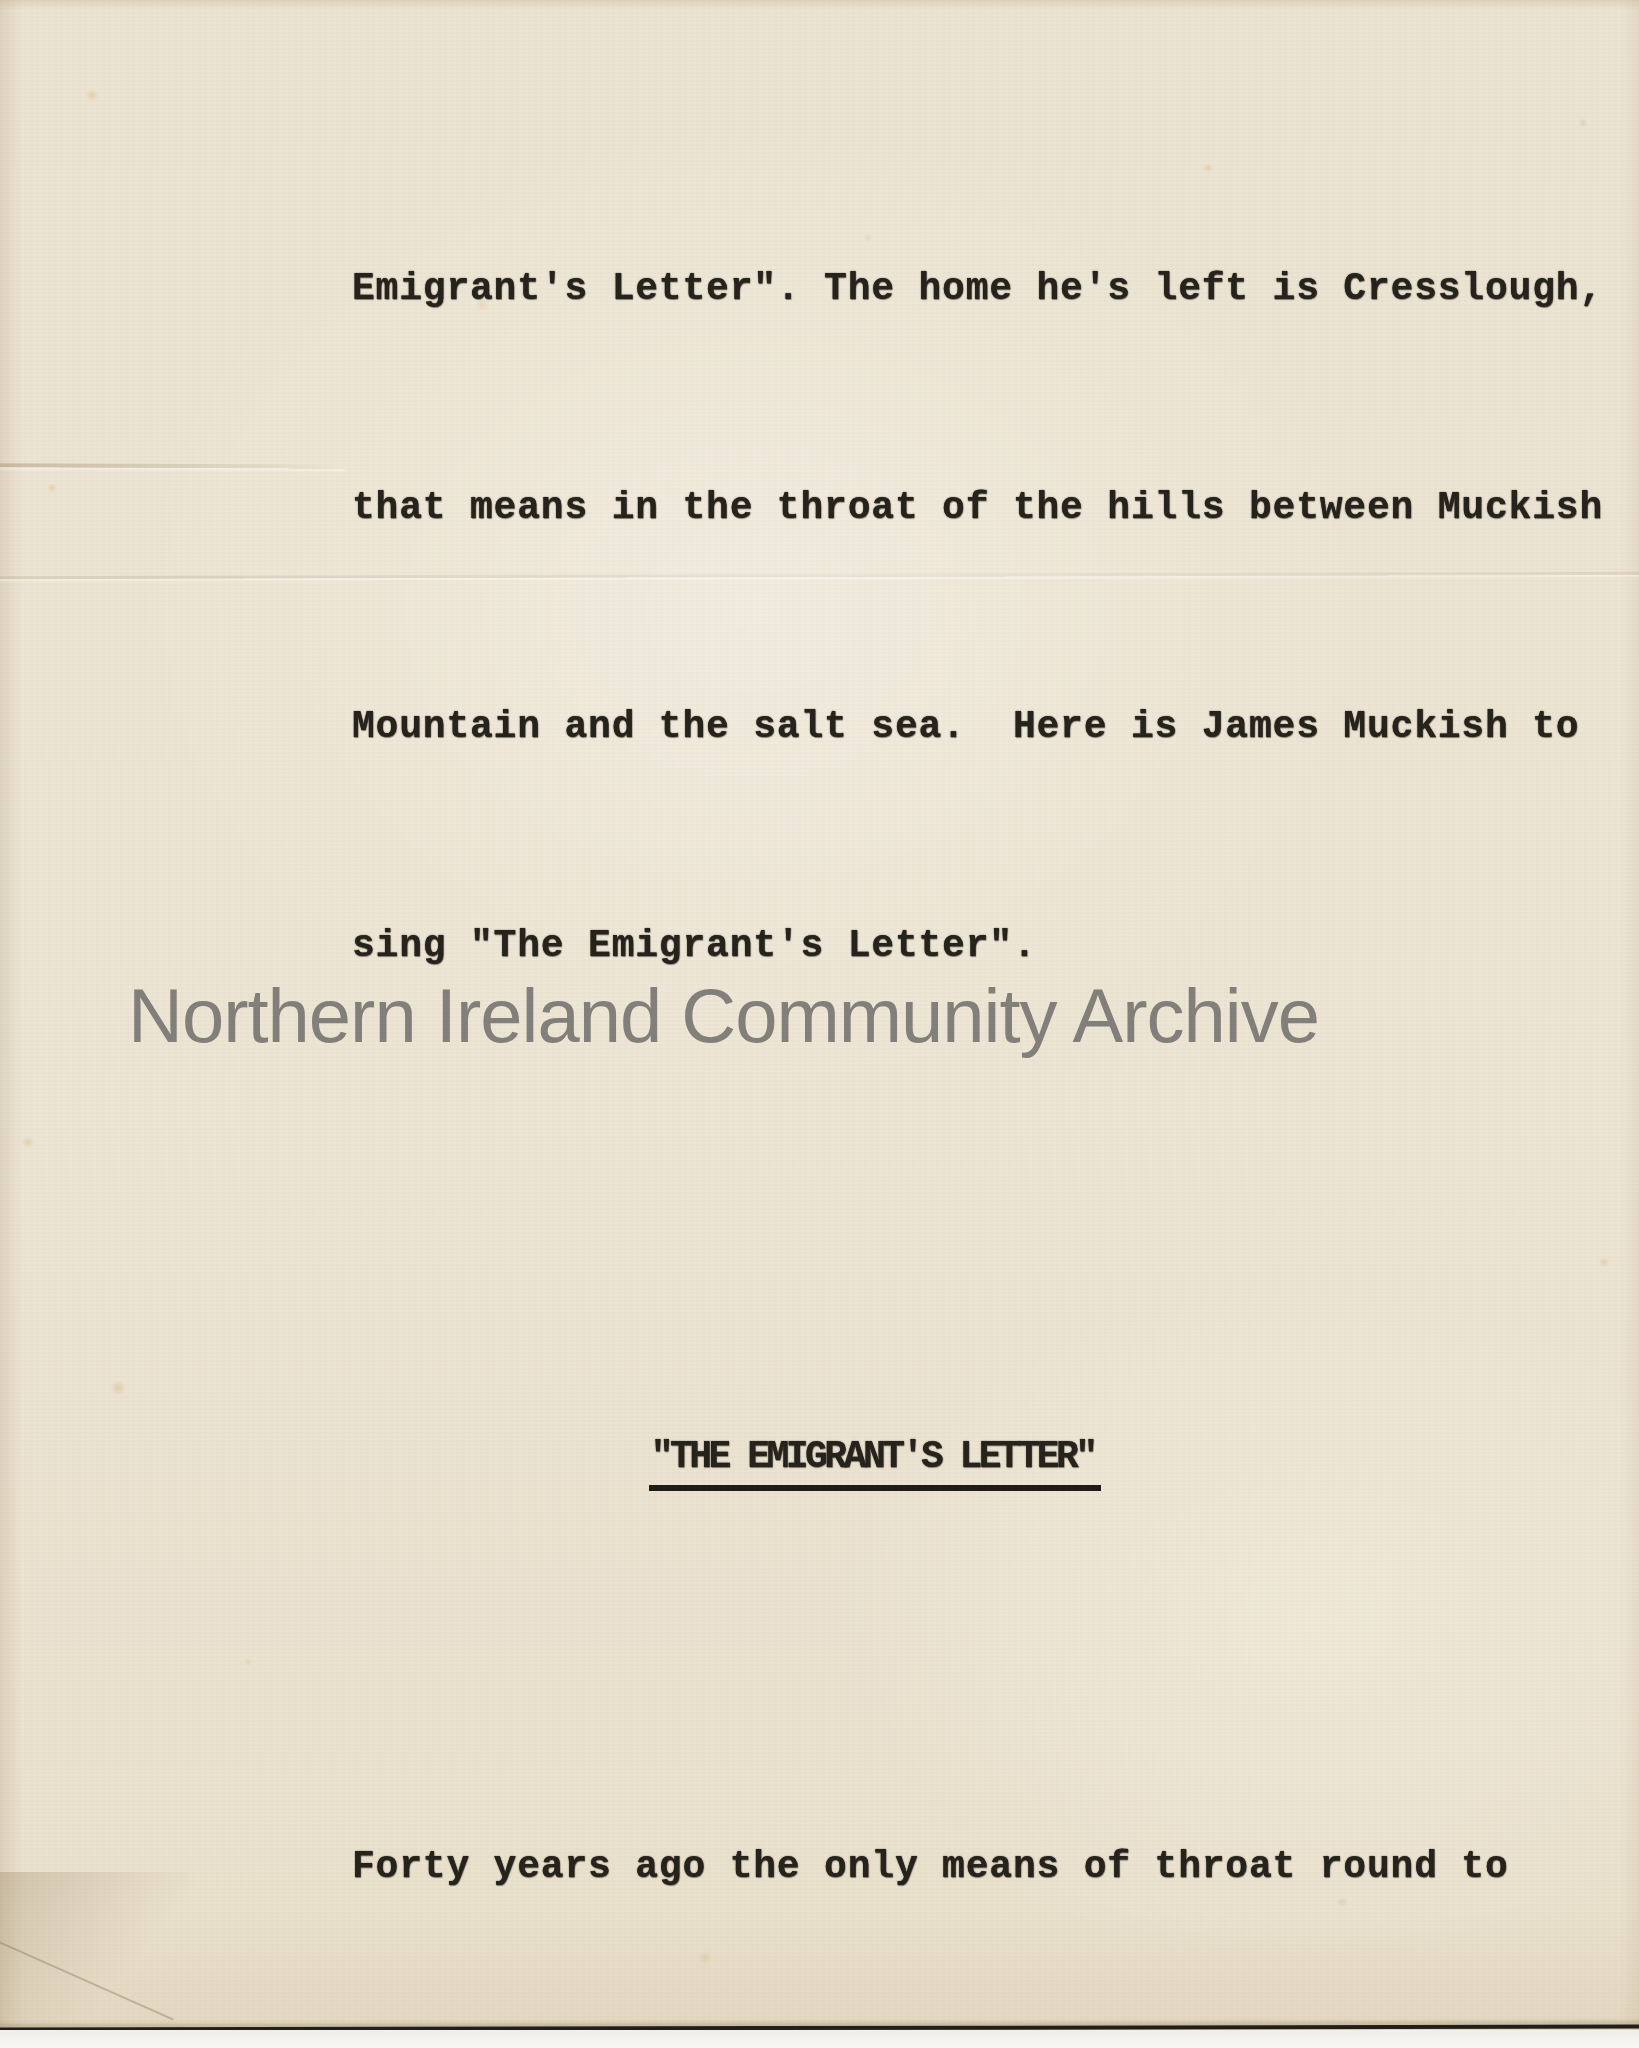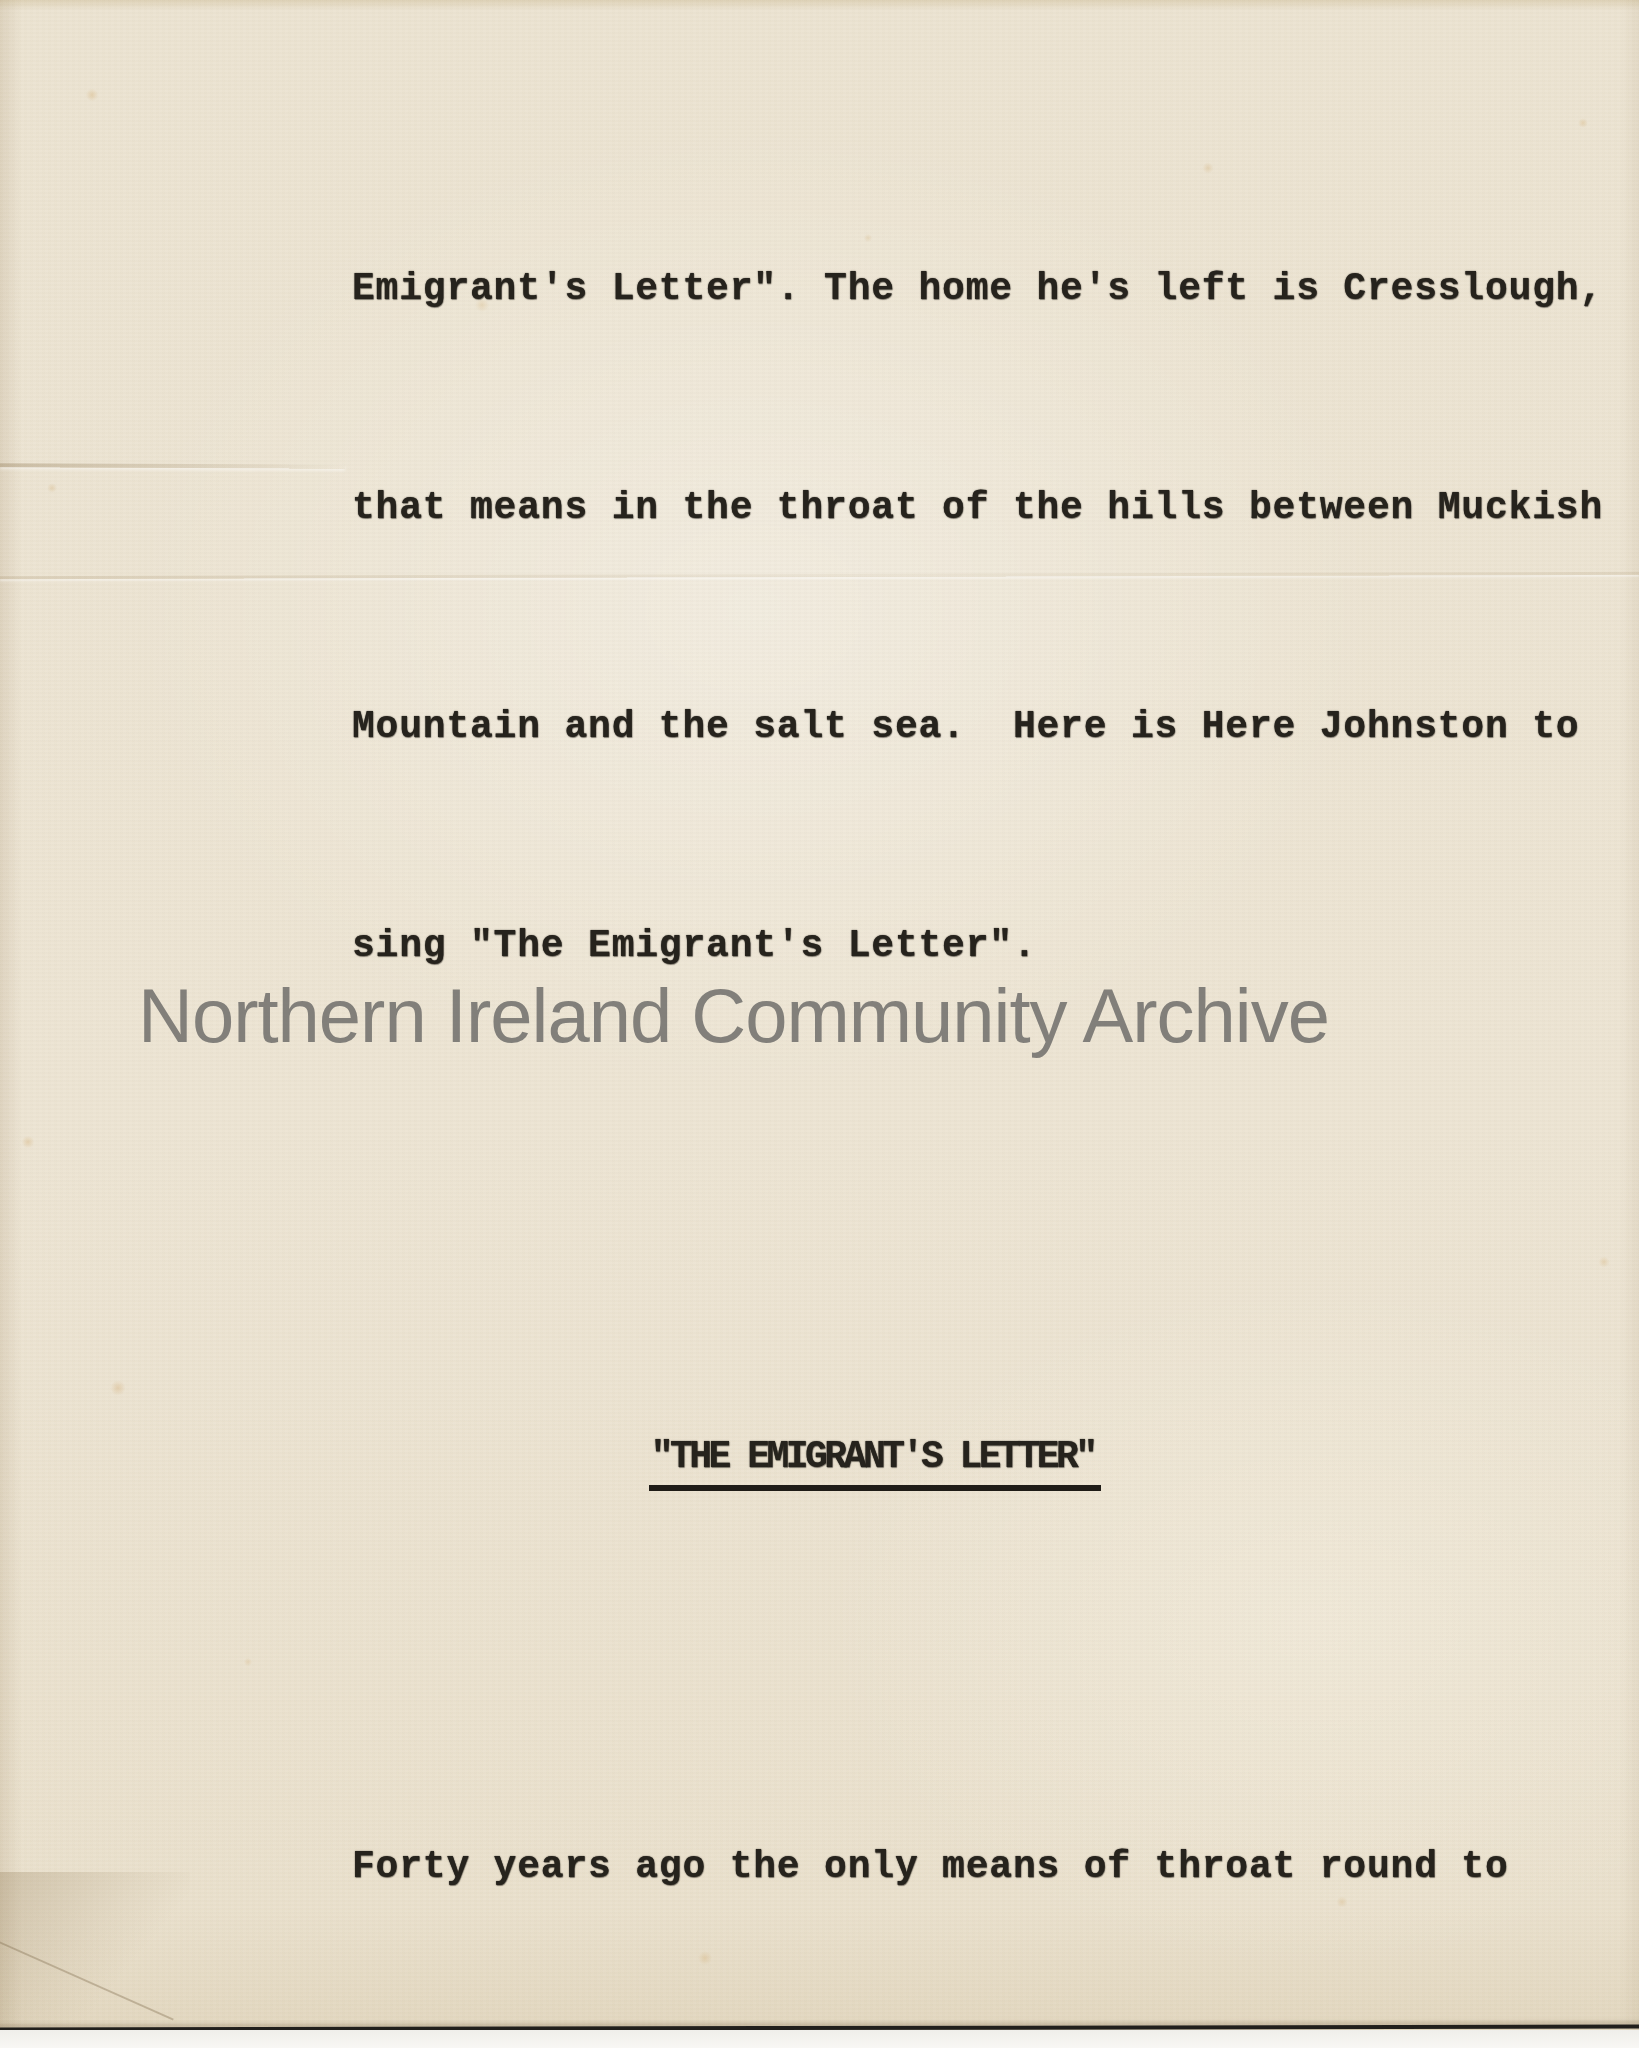--- a/index.html
+++ b/index.html
@@ -94,21 +94,21 @@
   #heading1-line{margin-left:155px;}
   .heading-text{
     display:inline-block;line-height:50px;
     letter-spacing:-3.5px;
     border-bottom:6px solid #1f1c17;
     padding:0 6px 3px 2px;
   }
   #para1-block{margin-top:45px;}
   
   #watermark{
-    position:absolute;left:138px;top:972px;width:1500px;
+    position:absolute;left:128px;top:972px;width:1500px;
     font-family:"Liberation Sans","DejaVu Sans",sans-serif;
     font-size:76px;font-weight:400;
     color:rgba(106,105,102,0.82);
     letter-spacing:-1px;
     white-space:pre;
   }
 </style>
 </head>
 <body>
 
@@ -119,21 +119,21 @@
 
   <div id="crease-left" class="crease"></div>
   <div id="crease-mid" class="crease"></div>
   <div id="fold-corner" class="crease"></div>
   <div id="fold-corner-line" class="crease"></div>
 
   <div id="textcol">
     <div id="intro-block">
       <div class="tline">Emigrant's Letter". The home he's left is Cresslough,</div>
       <div class="tline">that means in the throat of the hills between Muckish</div>
-      <div class="tline">Mountain and the salt sea.  Here is Here Johnston to</div>
+      <div class="tline">Mountain and the salt sea.  Here is James Muckish to</div>
       <div class="tline">sing "The Emigrant's Letter".</div>
     </div>
 
     <div class="tline heading-line" id="heading1-line">
       <span class="heading-text">"THE EMIGRANT'S LETTER"</span>
     </div>
 
     <div id="para1-block">
       <div class="tline">Forty years ago the only means of throat round to</div>
       

